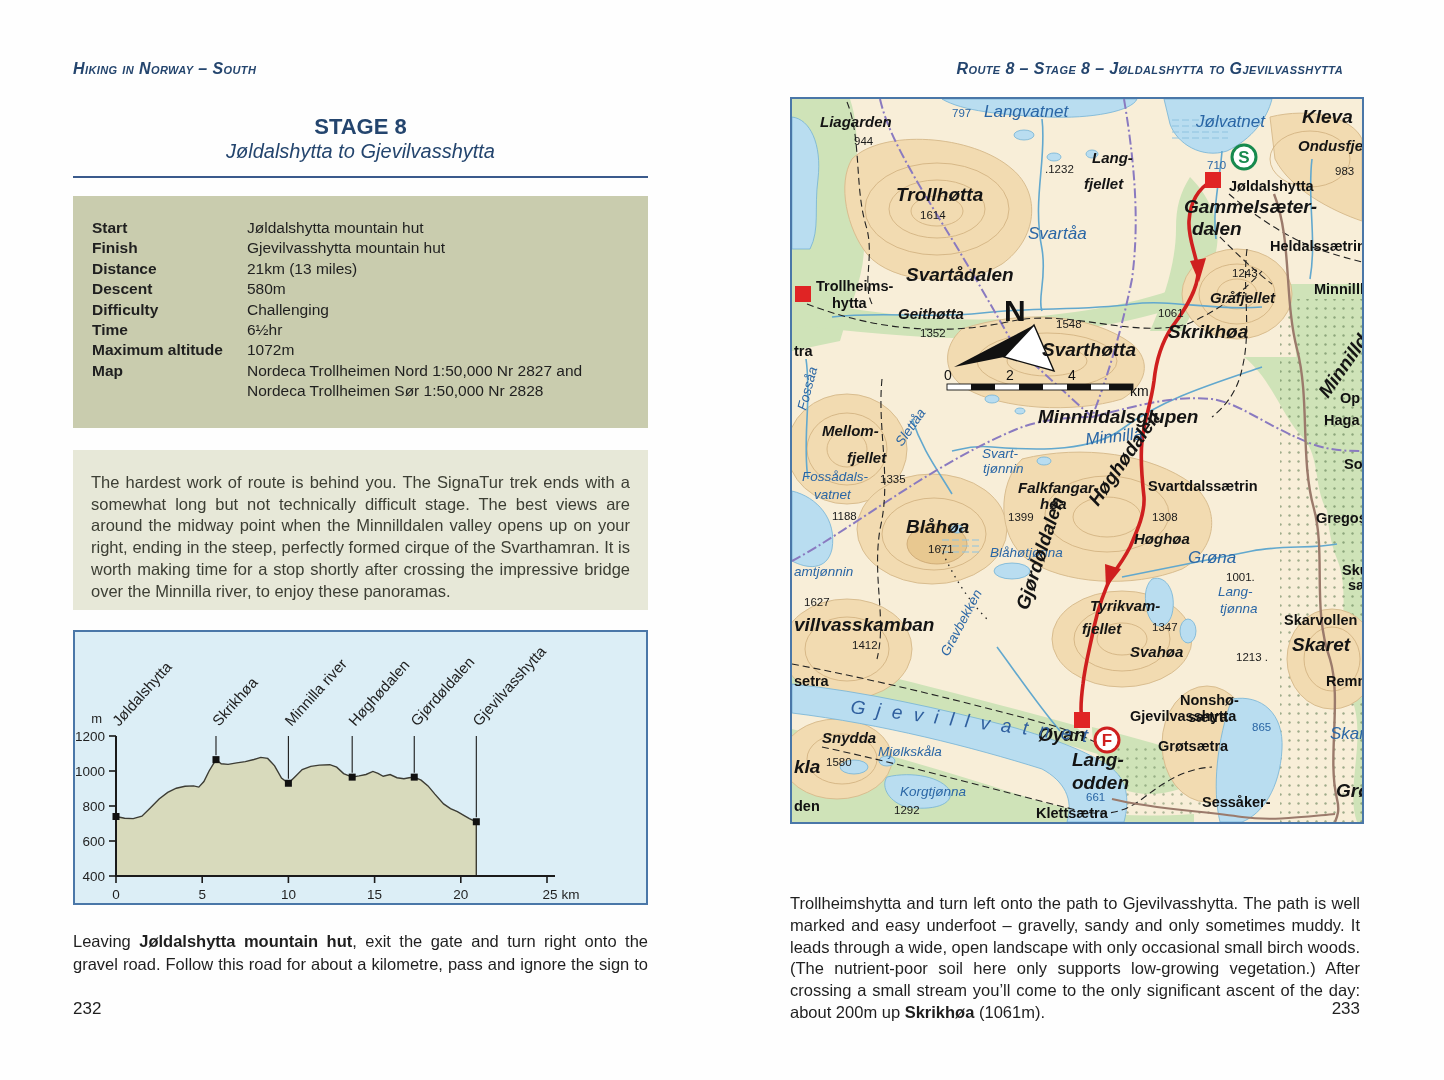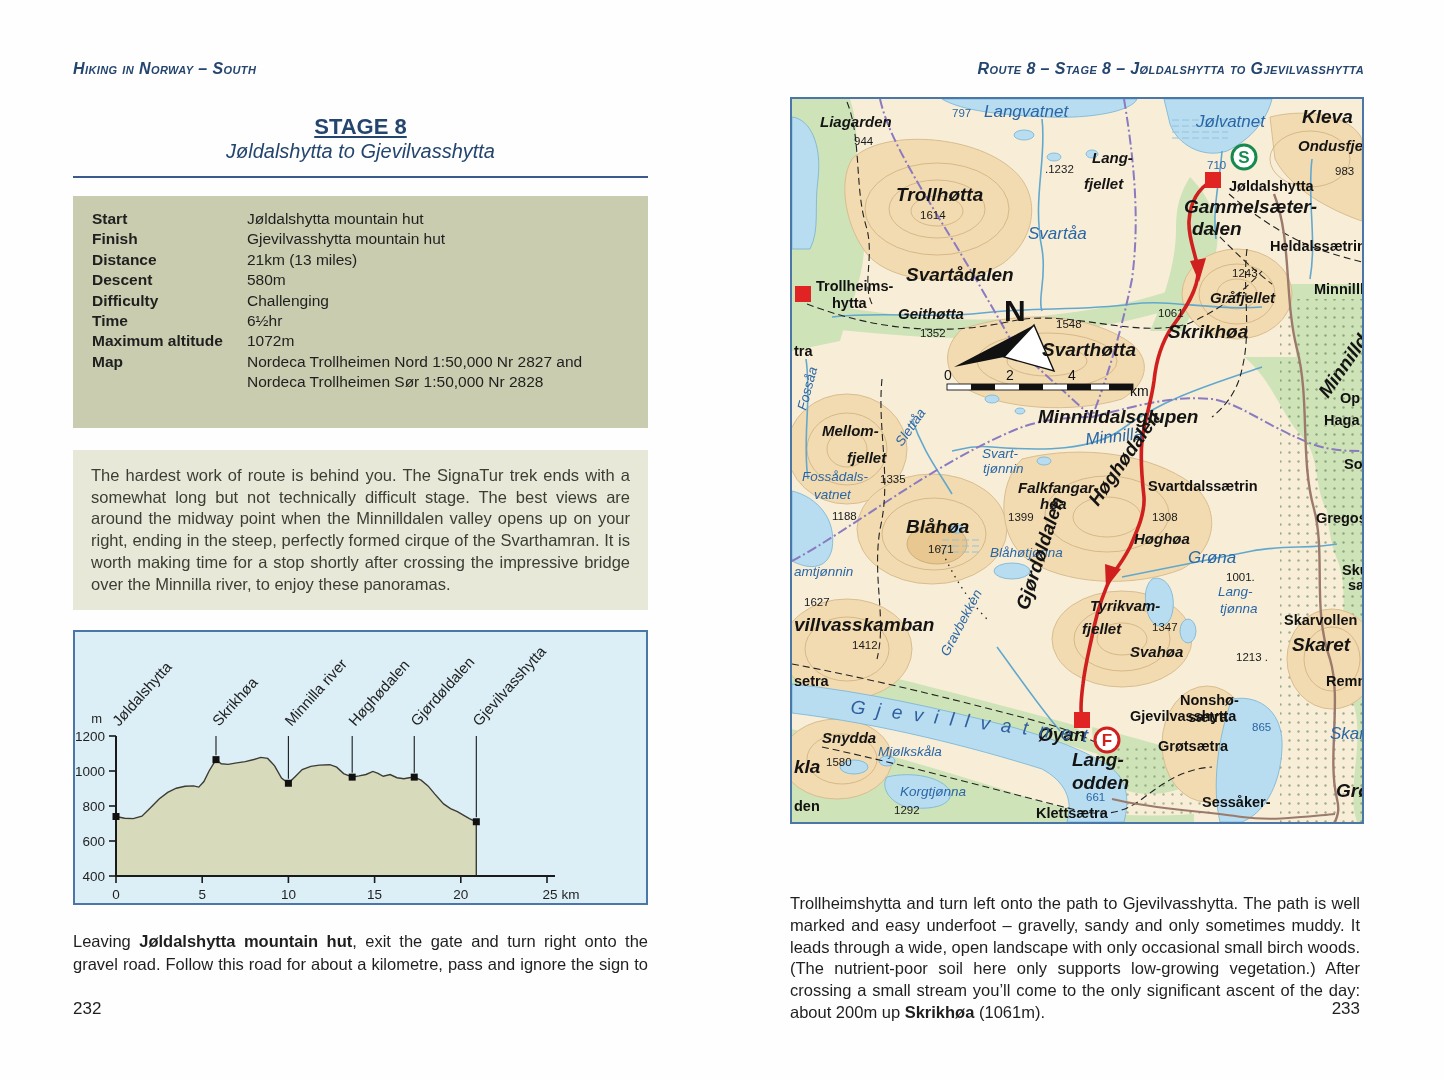--- a/index.html
+++ b/index.html
@@ -1,33 +1,33 @@
 <!DOCTYPE html>
 <html><head>
 <meta charset="utf-8">
 <style>
   html,body{margin:0;padding:0;background:#e8e8e8;}
   .spread{position:relative;width:1444px;height:1080px;background:#fefefe;overflow:hidden;
           font-family:"Liberation Sans",sans-serif;color:#1f1f1f;}
   .rh{position:absolute;top:60px;font-style:italic;font-weight:bold;font-variant:small-caps;
       font-size:16px;letter-spacing:.4px;color:#24456e;}
   .left-rh{left:73px;}
-  .right-rh{right:80px;text-align:right;}
+  .right-rh{right:101px;text-align:right;}
   .stage-title{position:absolute;top:114px;left:73px;width:575px;text-align:center;
-      font-size:22px;font-weight:bold;color:#24456e;text-decoration:underline;}
+      font-size:22px;font-weight:bold;color:#24456e;}
   .stage-subtitle{position:absolute;top:140px;left:73px;width:575px;text-align:center;
       font-size:20px;font-style:italic;color:#24456e;}
   .title-rule{position:absolute;top:176px;left:73px;width:575px;height:2px;background:#3a5a8c;}
   .info-box{position:absolute;top:196px;left:73px;width:575px;height:232px;background:#c9ccae;
-      box-sizing:border-box;padding:13px 0 0 19px;}
+      box-sizing:border-box;padding:22px 0 0 19px;}
   .irow{display:flex;font-size:15.5px;line-height:20.4px;}
   .ilabel{width:155px;font-weight:bold;flex:none;}
   .ivalue{white-space:pre-line;}
   .intro-box{position:absolute;top:450px;left:73px;width:575px;height:160px;background:#e7e8d8;
-      box-sizing:border-box;padding:15px 18px;font-size:16.5px;line-height:21.7px;color:#3c3e34;
+      box-sizing:border-box;padding:22px 18px;font-size:16.5px;line-height:21.7px;color:#3c3e34;
       text-align:justify;}
   .chart-box{position:absolute;top:630px;left:73px;width:575px;height:275px;background:#dceef6;
       border:2px solid #4a77a8;box-sizing:border-box;}
   .chart-box svg{position:absolute;left:0;top:0;}
   .body{position:absolute;font-size:16.5px;line-height:23px;text-align:justify;margin:0;}
   .left-body{top:930px;left:73px;width:575px;text-align-last:justify;}
   .right-body{top:893px;left:790px;width:570px;line-height:21.8px;}
   .pagenum{position:absolute;top:999px;font-size:17px;}
   .left-pn{left:73px;}
   .right-pn{right:84px;}

